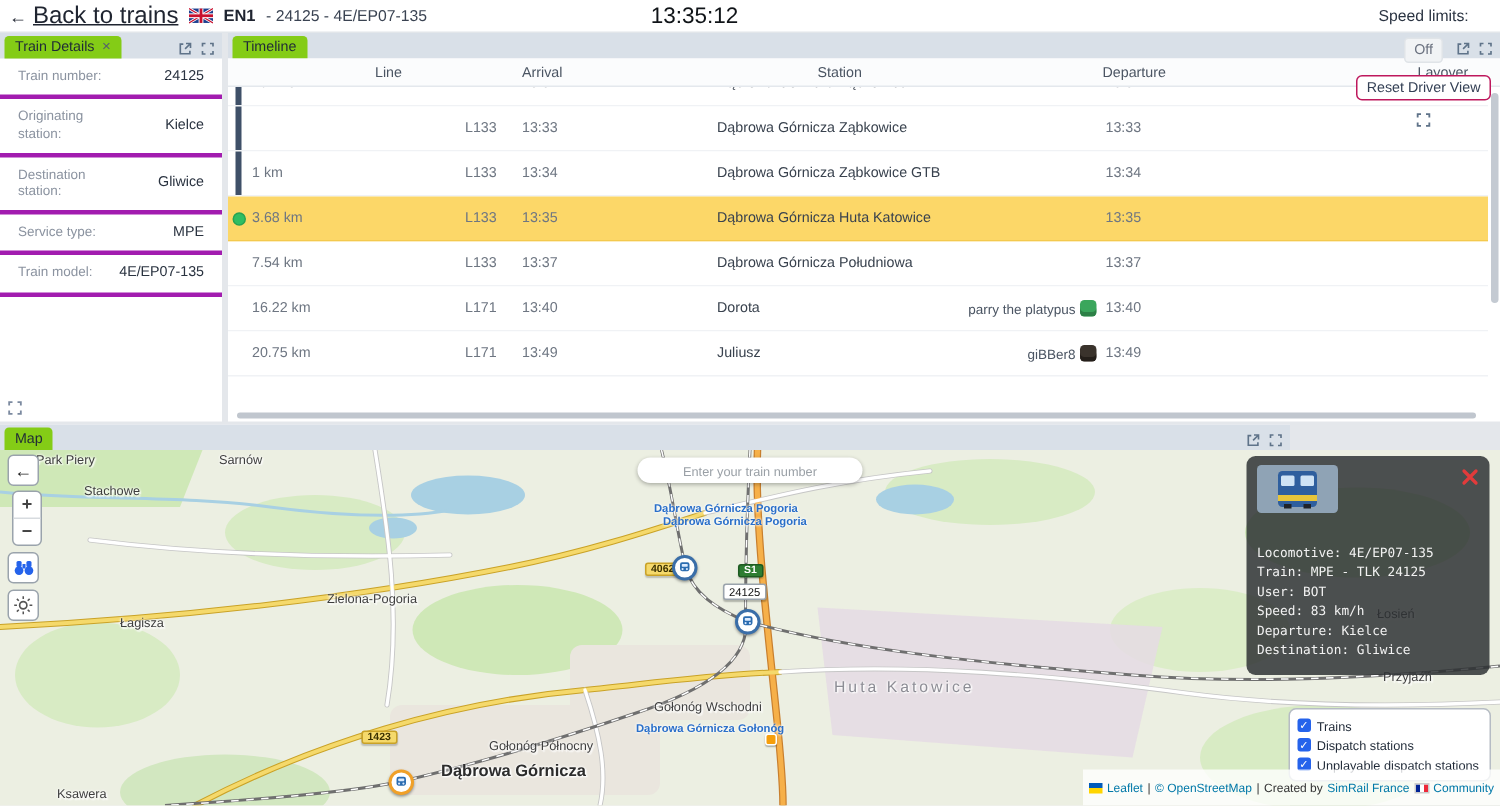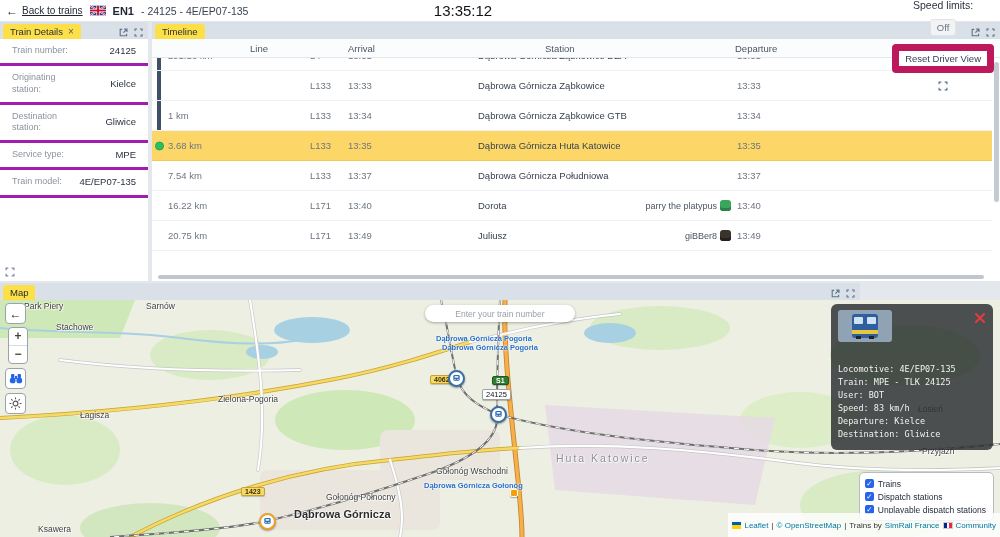--- a/index.html
+++ b/index.html
@@ -6,40 +6,40 @@
   html,body { width:1000px; height:537px; overflow:hidden; }
   body { font-family:"Liberation Sans", sans-serif; background:#e4e7eb; color:#222; }
   .app { position:absolute; top:0; left:0; width:1000px; height:537px; }
 
   
   .topbar { position:absolute; top:0; left:0; right:0; height:22px; background:#fff;
     border-bottom:1px solid #e2e6ea; display:flex; align-items:center; gap:7px;
     padding:0 6px; font-size:11px; color:#1f2430; z-index:30; }
   .back { display:flex; align-items:center; gap:4px; cursor:pointer; }
   .back-arrow { font-size:12px; }
-  .back-label { text-decoration:underline; font-size:10px; }
+  .back-label { text-decoration:underline; font-size:16px; }
   .flag { display:inline-flex; line-height:0; }
   .server { font-weight:700; font-size:11px; }
   .subtitle { color:#3a4352; font-size:10.5px; }
   .clock { position:absolute; left:463px; transform:translateX(-50%); font-size:15px; color:#101418; }
   .topbar-right { margin-left:auto; display:flex; align-items:center; gap:8px;flex-direction:column; }
   .btn-primary { background:#2563eb; color:#fff; border:none; border-radius:4px;
     font-size:10px; padding:3px 8px; display:flex; align-items:center; gap:5px; cursor:pointer;
     font-family:inherit; }
   .lbl { font-size:10.5px; color:#2b3442; }
   .badge-on { background:#2563eb; color:#fff; font-size:9.5px; padding:2px 6px; border-radius:3px; cursor:pointer; }
   .badge-off { background:#f1f3f5; color:#6b7280; font-size:9.5px; padding:2px 6px; border-radius:3px;
     border:1px solid #e0e4e8; cursor:pointer; }
-  .btn-light { background:#fff; border:7px solid #be185d; border-radius:4px; color:#344055;
+  .btn-light { background:#fff; border:1px solid #be185d; border-radius:4px; color:#344055;
     font-size:9.5px; padding:2px 6px; cursor:pointer; font-family:inherit; }
   .icon-btn { display:inline-flex; line-height:0; cursor:pointer; }
 
   
   .tabbar { height:17px; background:#d9e0e8; display:flex; align-items:flex-end; padding-left:3px; }
-  .tab { background:#fde047; height:15px; padding:0 7px; font-size:9.5px; color:#1f2937;
+  .tab { background:#84cc16; height:15px; padding:0 7px; font-size:9.5px; color:#1f2937;
     display:flex; align-items:center; gap:5px; border-radius:3px 3px 0 0; cursor:pointer; }
   .tab-close { color:#55606d; font-size:10px; cursor:pointer; }
   .tab-icons { margin-left:auto; display:flex; align-items:center; gap:6px; padding:0 5px 2px 0; }
 
   
   .panel-details { position:absolute; top:22px; left:0; width:148px; height:259px; background:#fff; }
   .drow { display:flex; justify-content:center; gap:0; padding:6px 8px;
     border-bottom:3px solid #a21caf; font-size:9px; }
   .dlabel { color:#8b93a0; width:64px; line-height:1.3; }
   .dvalue { color:#2a3340; font-size:9.5px; text-align:right; flex:1; max-width:60px; line-height:1.3;
@@ -557,21 +557,21 @@
           <span>Unplayable dispatch stations</span>
         </div>
       </div>
 
       <div class="attrib">
         <span class="flag-ua"></span>
         <span class="link">Leaflet</span>
         <span>|</span>
         <span class="link">© OpenStreetMap</span>
         <span>|</span>
-        <span>Trains by</span>
+        <span>Created by</span>
         <span class="link">SimRail France</span>
         <span class="flag-fr"></span>
         <span class="link">Community</span>
       </div>
     </div>
   </section>
 
 </div>
 
 </body></html>

